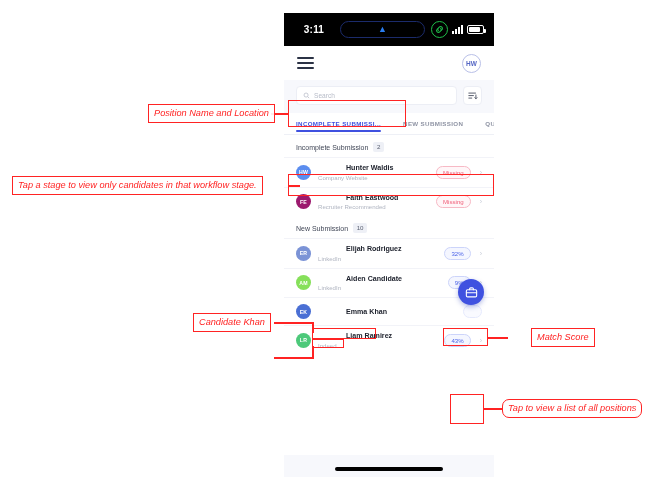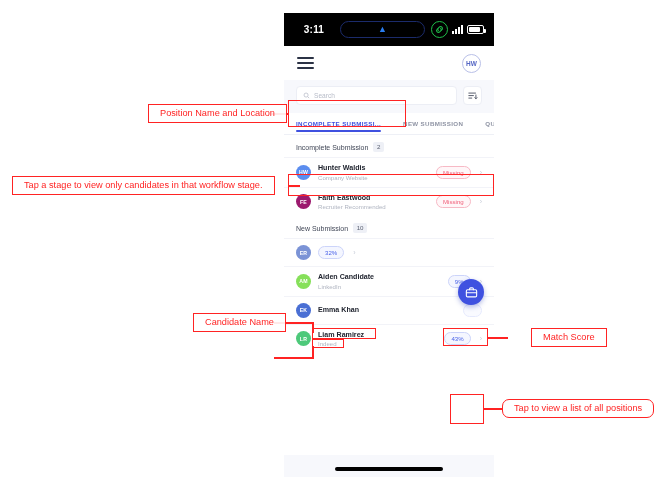--- a/index.html
+++ b/index.html
@@ -134,21 +134,21 @@
     position:relative; cursor:pointer;
   }
   .row:first-of-type { border-top: none; }
   .rav {
     width: 15px; height: 15px; border-radius:50%; flex:none;
     color:#ffffff; font-size: 5.2px; font-weight:bold;
     display:flex; align-items:center; justify-content:center;
     letter-spacing:.2px;
   }
   .rtext { flex:1; min-width:0; }
-  .rname { font-size: 7.1px; font-weight:bold; color:#20242f; }
+  .rname { font-size: 7.1px; font-weight:bold; color:#20242f;margin-left:28px; }
   .rsrc { font-size: 6.1px; color:#b0b5c1; margin-top:1.5px; }
   .badge {
     font-size: 6.1px; border-radius: 7px; padding: 2px 6px;
     border:1px solid; white-space:nowrap;
   }
   .badge.missing { color:#f0607a; border-color:#f7b9c5; background:#fff6f8; }
   .badge.score   { color:#4b63e8; border-color:#ccd4fa; background:#f4f6ff; }
   .chev { color:#c7ccd8; font-size: 7px; margin-left: 2px; }
 
   
@@ -165,21 +165,21 @@
     bottom: 6px; width: 108px; height: 4px;
     background:#000; border-radius:2px;
   }
 
   
   .ann {
     position:absolute;
     border: 1.6px solid #ff2323; color:#ff2323;
     background: rgba(255,255,255,.9);
     font-size: 9.2px; line-height: 1;
-    padding: 4px 11px; white-space: nowrap;
+    padding: 4px 5px; white-space: nowrap; font-style: italic;
   }
   .hl {
     position:absolute; border: 1.6px solid #ff2323;
     background: transparent; pointer-events:none;
   }
   .ld { position:absolute; background:#ff2323; height:1.6px; }
 </style>
 </head>
 <body>
 
@@ -272,20 +272,24 @@
           <div class="chev">›</div>
         </div>
 
         <div class="group-head">
           <span>New Submission</span>
           <span class="group-count">10</span>
         </div>
 
         <div class="row">
           <div class="rav" style="background:#7b93d6">ER</div>
+          <div class="rtext">
+            <div class="rname">Elijah Rodriguez</div>
+            <div class="rsrc">LinkedIn</div>
+          </div>
           <div class="badge score">32%</div>
           <div class="chev">›</div>
         </div>
 
         <div class="row">
           <div class="rav" style="background:#86e05a">AM</div>
           <div class="rtext">
             <div class="rname">Aiden Candidate</div>
             <div class="rsrc">LinkedIn</div>
           </div>
@@ -329,21 +333,21 @@
   <div class="ld" style="left:271px; top:113px; width:18px;"></div>
   <div class="ann" style="left:148px; top:104px;">Position Name and Location</div>
   <div class="hl" style="left:288px; top:100px; width:118px; height:27px;"></div>
 
   <div class="ld" style="left:288px; top:185px; width:12px;"></div>
   <div class="ann" style="left:12px; top:176px;">Tap a stage to view only candidates in that workflow stage.</div>
   <div class="hl" style="left:288px; top:174px; width:206px; height:22px;"></div>
 
   <div class="ld" style="left:274px; top:322px; width:40px;"></div>
   <div class="ld" style="left:312px; top:322px; width:1.6px; height:11px;"></div>
-  <div class="ann" style="left:193px; top:313px;">Candidate Name</div>
+  <div class="ann" style="left:193px; top:313px;">Candidate Khan</div>
   <div class="hl" style="left:312px; top:328px; width:64px; height:11px;"></div>
 
   <div class="ld" style="left:274px; top:357px; width:40px;"></div>
   <div class="ld" style="left:312px; top:346px; width:1.6px; height:12px;"></div>
   <div class="hl" style="left:312px; top:339px; width:32px; height:9px;"></div>
 
   <div class="ld" style="left:487px; top:337px; width:21px;"></div>
   <div class="ann" style="left:507px; top:328px;margin-left:24px;">Match Score</div>
   <div class="hl" style="left:443px; top:328px; width:45px; height:18px;"></div>
 

